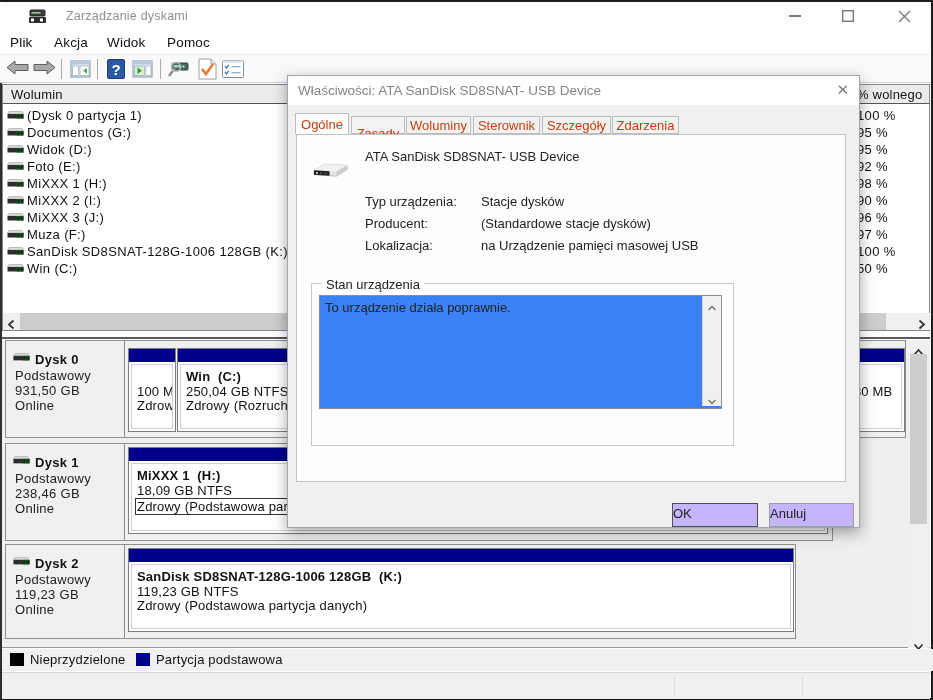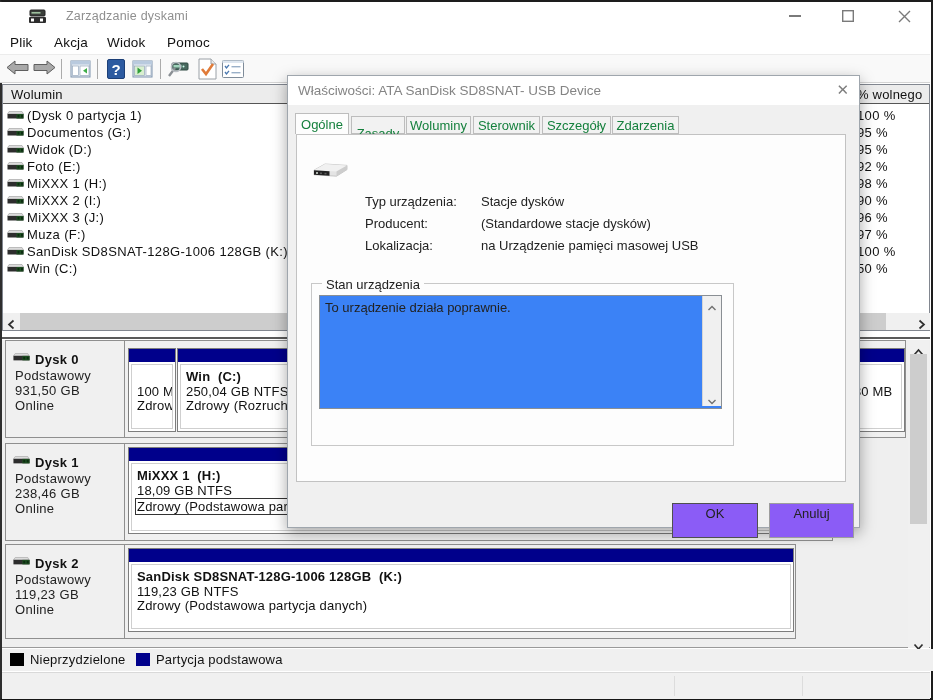--- a/index.html
+++ b/index.html
@@ -57,31 +57,31 @@
   .statusbar .sep1{position:absolute;left:672px;top:3px;width:1px;height:20px;background:#dcdcdc;}
   .statusbar .sep2{position:absolute;left:800px;top:3px;width:1px;height:20px;background:#dcdcdc;}
   
   .dialog{position:absolute;left:287px;top:75px;width:573px;height:453px;background:#f0f0f0;
           border:1px solid #9fa6ad;box-sizing:border-box;box-shadow:0 5px 14px rgba(0,0,0,0.35);}
   .dtitle{position:absolute;left:0;top:0;width:100%;height:29px;background:#fff;}
   .dtitle .t{position:absolute;left:10px;top:7px;font-size:13.5px;color:#848484;}
   .dtitle .x{position:absolute;right:10px;top:5px;font-size:15px;color:#7e7e7e;}
   .tabs{position:absolute;left:8px;top:37px;}
   .tab{position:absolute;top:3px;height:18px;background:#f2f2f2;border:1px solid #bdbdbd;
-       box-sizing:border-box;font-size:13px;color:#15803d;text-align:center;}
+       box-sizing:border-box;font-size:13px;color:#c2410c;text-align:center;}
   .tab.active{top:0;height:21px;background:#fdfdfd;border-bottom:none;z-index:3;}
   .tabpage{position:absolute;left:8px;top:58px;width:550px;height:348px;background:#fdfdfd;
            border:1px solid #c2c2c2;box-sizing:border-box;font-size:13px;color:#222;}
   .grp{position:absolute;left:14px;top:148px;width:421px;height:161px;border:1px solid #c8c8c8;}
   .grp .cap{position:absolute;left:10px;top:-7px;background:#fdfdfd;padding:0 4px;font-size:13px;color:#222;}
   .ta{position:absolute;left:7px;top:11px;width:401px;height:112px;border:1px solid #8a8f94;background:#3b82f6;}
   .ta .line{position:absolute;left:5px;top:4px;font-size:13px;color:#222;}
   .tascroll{position:absolute;right:0;top:0;width:18px;height:110px;background:#f0f0f0;border-left:1px solid #d5d5d5;}
-  .btn{position:absolute;height:35px;background:#8b5cf6;border:1px solid #9d9d9d;box-sizing:border-box;
-       font-size:13px;color:#222;text-align:center;line-height:19px;}
+  .btn{position:absolute;height:24px;background:#c4b5fd;border:1px solid #9d9d9d;box-sizing:border-box;
+       font-size:13px;color:#222;text-align:left;line-height:19px;}
 </style>
 </head>
 <body>
 <div class="win"></div>
 
 <div class="titlebar">
   <svg class="abs" style="left:29px;top:6px" width="18" height="16" viewBox="0 0 18 16">
     <rect x="1" y="2" width="15" height="6" rx="1" fill="#3a3f3a" stroke="#222"></rect>
     <rect x="2.5" y="4" width="9" height="1.6" fill="#9ec09e"></rect>
     <rect x="0" y="9" width="17" height="6" rx="1" fill="#2d2d2d"></rect>
@@ -411,20 +411,21 @@
   <div class="tabpage">
     <svg class="abs" style="left:15px;top:27px" width="37" height="18" viewBox="0 0 37 18">
       <path d="M2 8.2 L13 2 L35 3.4 L35 7.6 L24.5 14.2 L2 12.8 Z" fill="#e4e4e4" stroke="#bcbcbc" stroke-width="0.8"></path>
       <path d="M2 8.2 L13 2 L35 3.4 L24.5 9.6 Z" fill="#f1f1f1"></path>
       <path d="M24.5 9.6 L35 3.4 L35 7.6 L24.5 14.2 Z" fill="#cdcdcd"></path>
       <path d="M2 8.2 L17.5 9.2 L17.5 13.8 L2 12.8 Z" fill="#212121"></path>
       <rect x="4" y="10.2" width="2" height="1.6" fill="#cfd8cf"></rect>
       <rect x="8" y="10.5" width="2" height="1.6" fill="#5a5a5a"></rect>
       <rect x="12.5" y="10.8" width="2" height="1.6" fill="#5a5a5a"></rect>
     </svg>
+    <div class="abs" style="left:68px;top:14px">ATA SanDisk SD8SNAT- USB Device</div>
     <div class="abs" style="left:68px;top:59px">Typ urządzenia:</div>
     <div class="abs" style="left:184px;top:59px">Stacje dysków</div>
     <div class="abs" style="left:68px;top:81px">Producent:</div>
     <div class="abs" style="left:184px;top:81px">(Standardowe stacje dysków)</div>
     <div class="abs" style="left:68px;top:103px">Lokalizacja:</div>
     <div class="abs" style="left:184px;top:103px">na Urządzenie pamięci masowej USB</div>
     <div class="grp">
       <div class="cap">Stan urządzenia</div>
       <div class="ta">
         <div class="line">To urządzenie działa poprawnie.</div>

